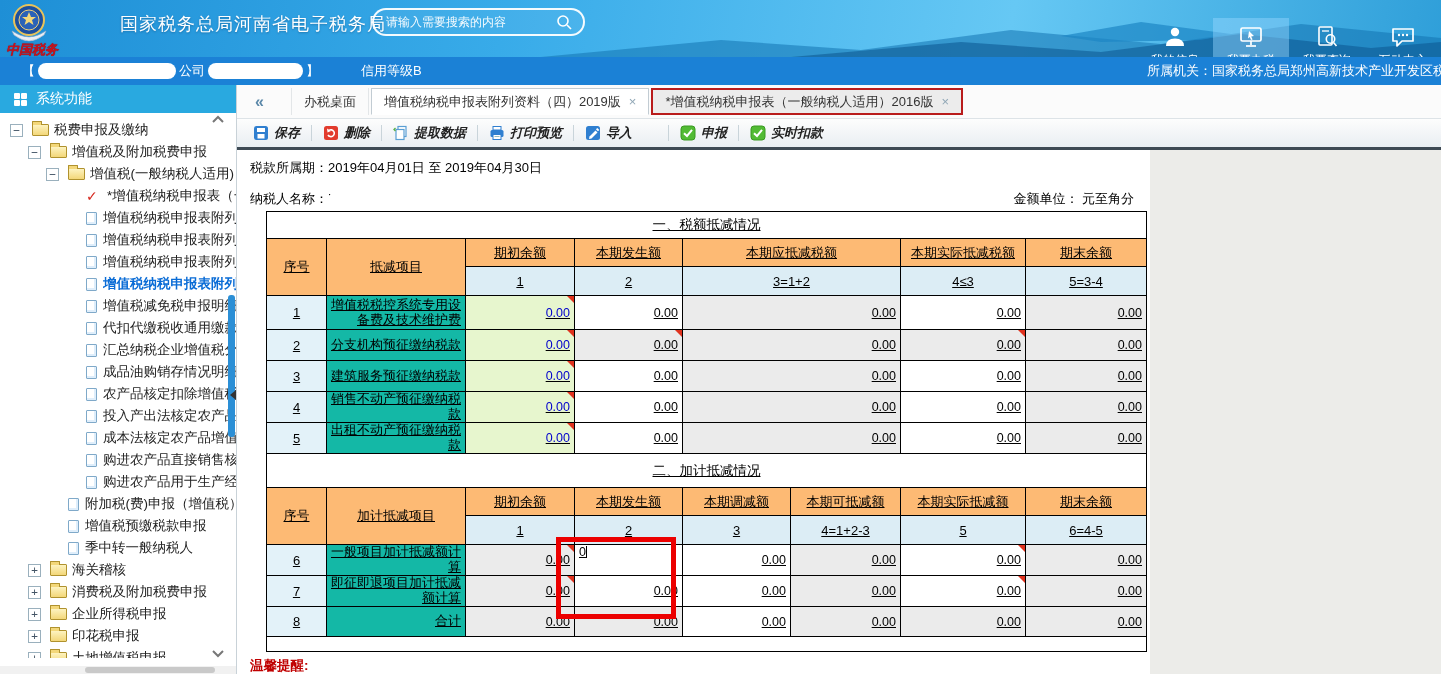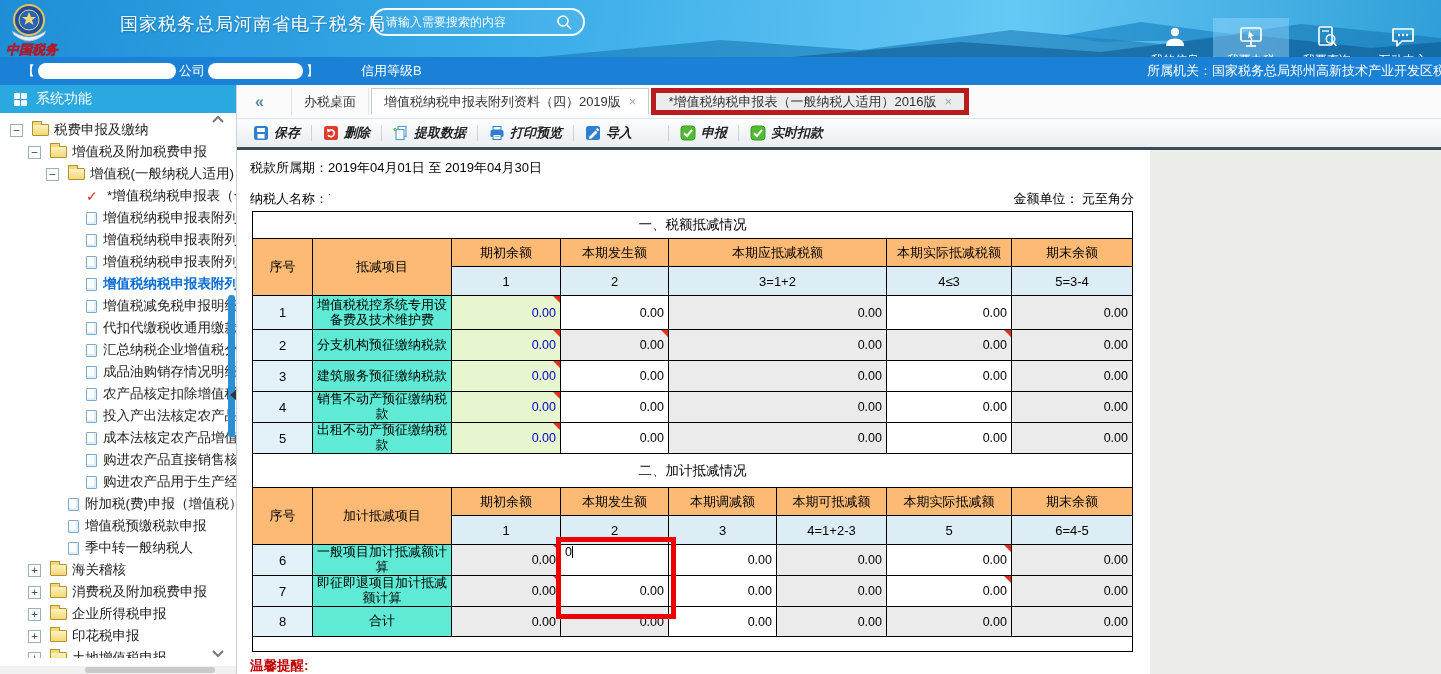--- a/index.html
+++ b/index.html
@@ -92,43 +92,43 @@
   .h-thumb { position:absolute; left:85px; top:1px; width:130px; height:6px; background:#c9c9c9; border-radius:3px; }
 
   
   .content { flex:1; display:flex; flex-direction:column; min-width:0; }
   .tabbar { height:33px; background:#fbfbfb; display:flex; align-items:center; padding-left:10px; gap:2px; flex:none; }
   .collapse-btn { color:#5a87a8; font-size:16px; font-weight:bold; padding:0 8px; cursor:pointer; }
   .tab { height:27px; display:flex; align-items:center; padding:0 12px; font-size:13px; color:#333; gap:8px; cursor:pointer; }
   .tab .x { color:#8fa6b5; font-size:13px; cursor:pointer; }
   .tab.plain { border-left:1px solid #e3e6e8; border-right:1px solid #e3e6e8;margin-left:17px; }
   .tab.active { background:#fff; border:1px solid #c2ccd3; border-bottom:1px solid #fff; }
-  .tab.idle { background:#ececec; border:5px solid #b91c1c;text-align:right; }
+  .tab.idle { background:#ececec; border:2px solid #b91c1c;text-align:right; }
   .toolbar {
     height:32px; flex:none; display:flex; align-items:center; gap:7px; padding-left:12px;
     background:linear-gradient(#fdfdfd,#e9eef2); border-top:1px solid #dde3e7;
     border-bottom:3px solid #3e4a54; font-size:13px;font-style:italic;
   }
   .tbtn { display:flex; align-items:center; gap:5px; font-weight:bold; color:#222; padding:0 4px; cursor:pointer; }
   .tsep { width:1px; height:16px; background:#c9d4da; }
   .tgap { width:18px; }
 
   
   .form-area { flex:1; position:relative; background:#ecece9; overflow:hidden; }
   .form-page { width:913px; height:100%; background:#fff; padding:9px 0 0 13px; }
   .fline { width:884px; font-size:13px; color:#000; margin-bottom:13px; }
   .fline2 { display:flex; justify-content:space-between; margin-bottom:3px; }
-  table.sheet { border-collapse:collapse; width:880px; margin-left:2px; table-layout:fixed; font-size:13px; color:#000; }
+  table.sheet { border-collapse:collapse; width:880px; margin-left:16px; table-layout:fixed; font-size:13px; color:#000;text-decoration:underline; }
   .sheet td { border:1px solid #000; padding:0 4px; position:relative; overflow:hidden; }
   .sec-title { text-align:center; height:27px; font-size:13.5px; background:#fff; }
   .sec-title2 { height:34px; }
   .hd { background:#fdba74; text-align:center; height:28px; font-weight:normal; }
   .hd2 { background:#dcedf5; text-align:center; height:29px; }
   .sn { background:#e3f2f9; text-align:center; }
-  .item { background:#5eead4; text-align:center; line-height:1.15; padding:1px 3px; }
+  .item { background:#14b8a6; text-align:right; line-height:1.15; padding:1px 3px; }
   .num { text-align:right; font-size:12.5px; }
   .g { background:#e7f6ce; color:#0000cc; }
   .w { background:#fff; }
   .e { background:#ebebeb; }
   .mk::after { content:""; position:absolute; top:0; right:0; border-top:7px solid #e0321e; border-left:7px solid transparent; }
   .r1 { height:34px; } .rr { height:31px; } .r8 { height:30px; } .rf { height:15px; background:#fff; }
   .inputcell { vertical-align:top; text-align:left; padding:1px 2px; font-size:12.5px; }
   .caret { display:inline-block; width:1px; height:12px; background:#000; vertical-align:-2px; }
   .reminder { margin-top:5px; color:#c00000; font-weight:bold; font-size:13.5px; }
   .red-box { position:absolute; left:319px; top:387px; width:120px; height:82px; border:5px solid #ec0000; }

